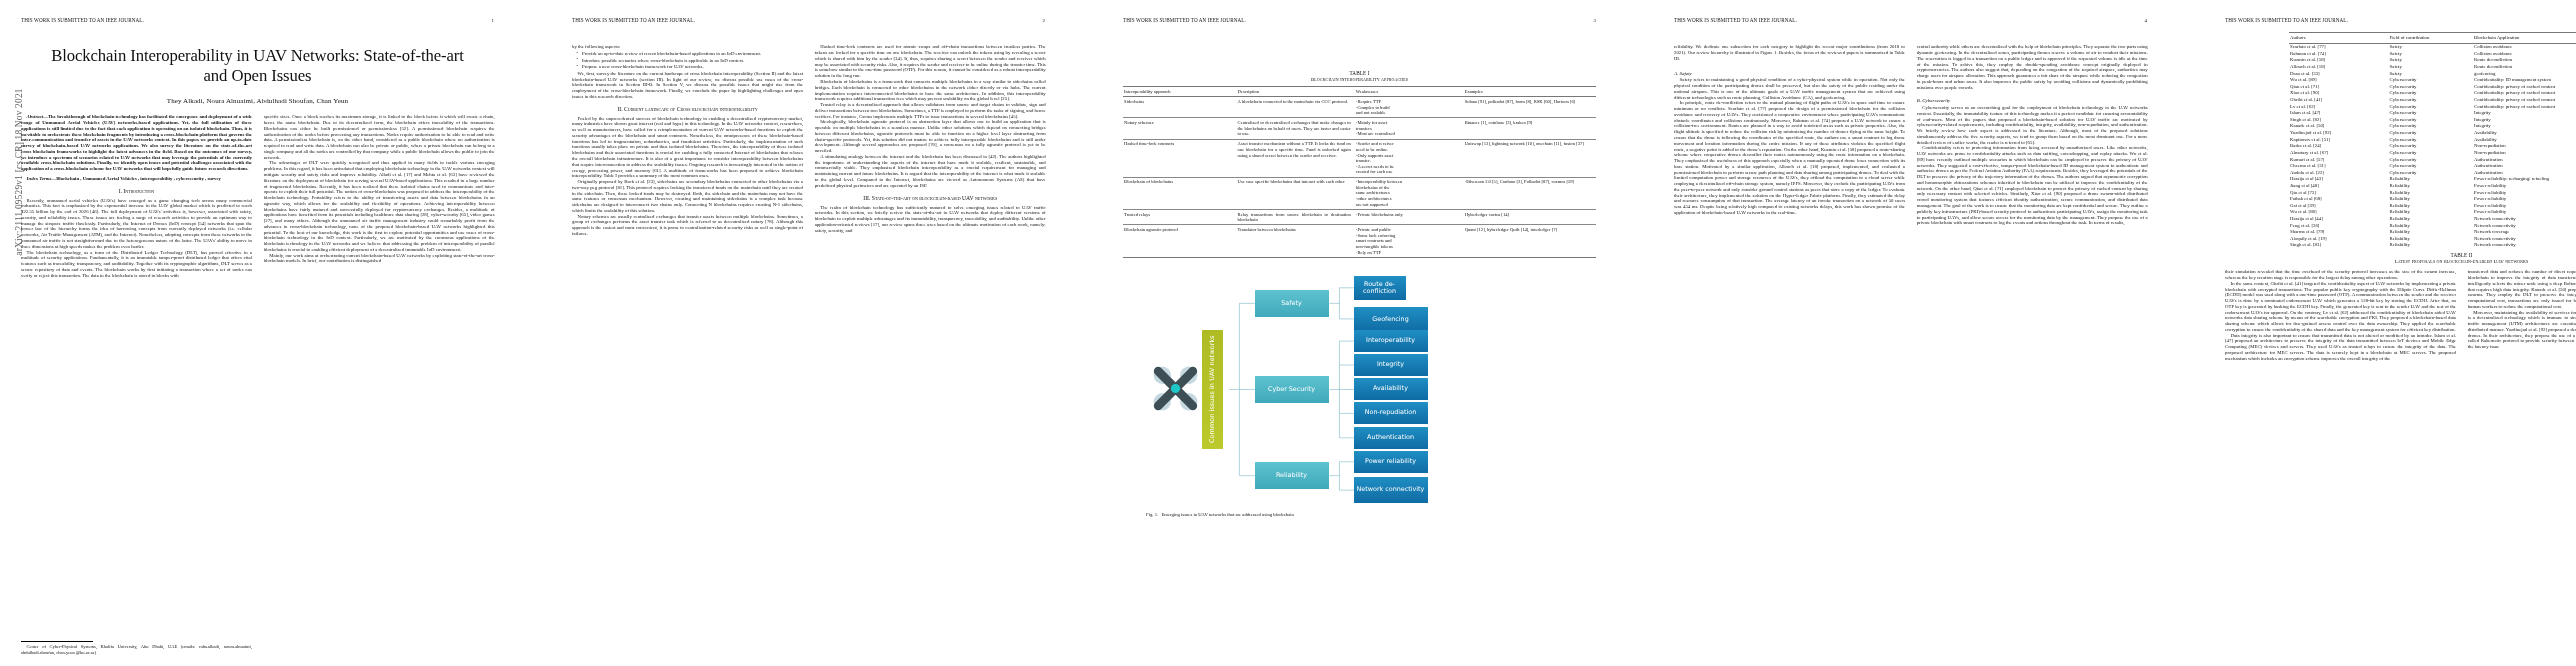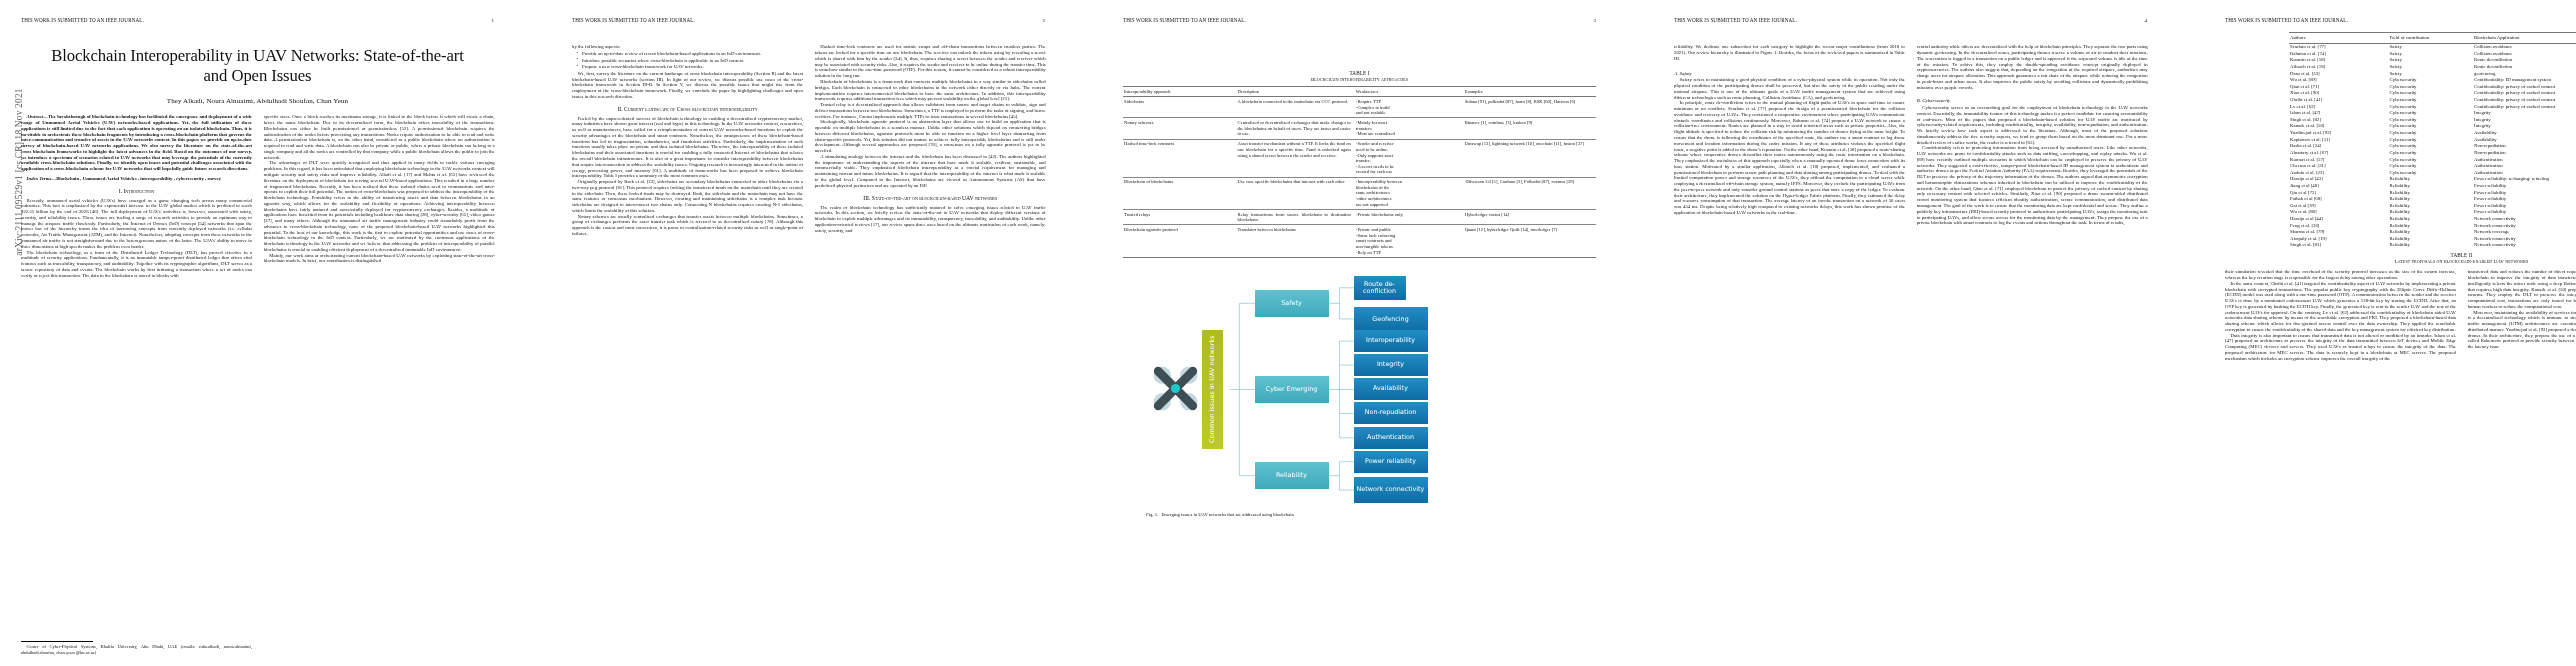--- a/index.html
+++ b/index.html
@@ -422,21 +422,21 @@
         <circle cx="76" cy="24" r="17" fill="#c5d8e0"></circle>
         <circle cx="24" cy="76" r="17" fill="#c5d8e0"></circle>
         <circle cx="76" cy="76" r="17" fill="#c5d8e0"></circle>
         <path d="M16 16 L84 84 M84 16 L16 84" stroke="#3d4f55" stroke-width="17" stroke-linecap="round"></path>
         <circle cx="50" cy="50" r="9" fill="#1fc8c8"></circle>
       </svg>
 
       <div class="node n-root" style="left:56px; top:60px; width:21px; height:119px;">Common issues in UAV networks</div>
 
       <div class="node n-mid" style="left:109px; top:20px; width:74px; height:27px;">Safety</div>
-      <div class="node n-mid" style="left:109px; top:106px; width:74px; height:27px;">Cyber Emerging</div>
+      <div class="node n-mid" style="left:109px; top:106px; width:74px; height:27px;">Cyber Security</div>
       <div class="node n-mid" style="left:109px; top:192px; width:74px; height:27px;">Reliability</div>
 
       <div class="node n-leaf" style="left:208px; top:5.6px; width:52px; height:24.5px;">Route de-confliction</div>
       <div class="node n-leaf" style="left:208px; top:37px; width:74px; height:24.5px;">Geofencing</div>
 
       <div class="node n-leaf" style="left:208px; top:60px; width:74px; height:22px;">Interoperability</div>
       <div class="node n-leaf" style="left:208px; top:84px; width:74px; height:22px;">Integrity</div>
       <div class="node n-leaf" style="left:208px; top:108px; width:74px; height:22px;">Availability</div>
       <div class="node n-leaf" style="left:208px; top:132px; width:74px; height:22px;">Non-repudiation</div>
       <div class="node n-leaf" style="left:208px; top:157px; width:74px; height:22px;">Authentication</div>

